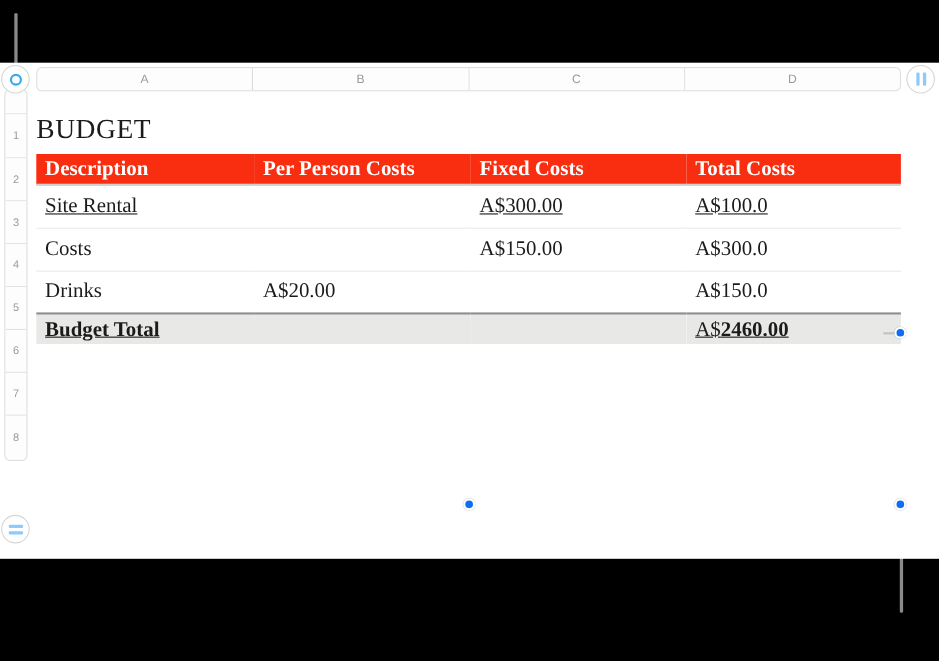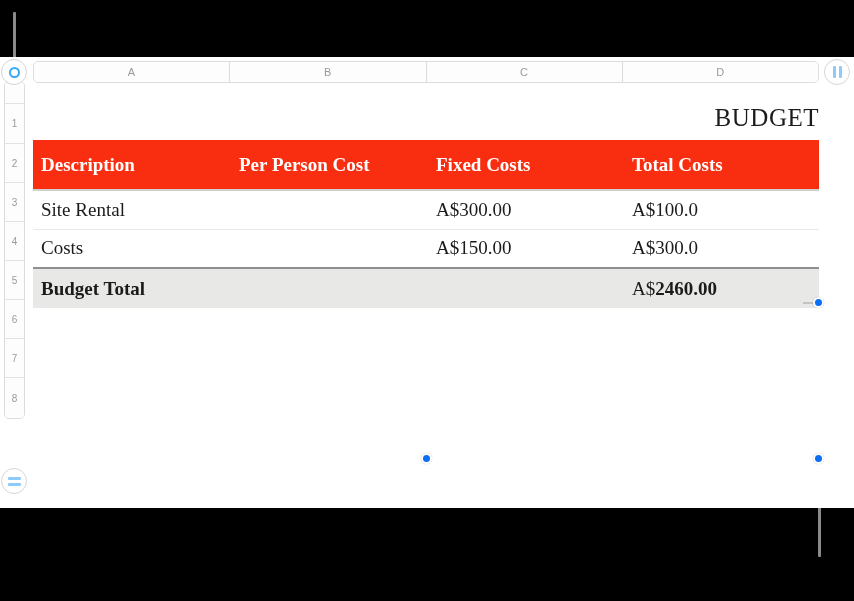--- a/index.html
+++ b/index.html
@@ -123,21 +123,21 @@
   }
   .row-head:last-child { border-bottom: none; }
   .row-head.spacer { color: transparent; }
 
   
   #sheet-title {
     position: absolute;
     left: 33px;
     top: 104px;
     width: 786px;
-    text-align: right;
+    text-align: left;
     font-family: "Liberation Serif", serif;
     font-size: 25px;
     color: #1b1b1b;
     letter-spacing: .5px;
   }
 
   
   #budget-table {
     position: absolute;
     left: 33px;
@@ -146,21 +146,21 @@
     font-family: "Liberation Serif", serif;
     border-collapse: collapse;
     table-layout: fixed;
   }
   #budget-table col.c-desc  { width: 198px; }
   #budget-table col.c-per   { width: 197px; }
   #budget-table col.c-fixed { width: 196px; }
   #budget-table col.c-total { width: 195px; }
 
   #budget-table thead th {
-    height: 50px;
+    height: 28px;
     background: #f92d10;
     color: #ffffff;
     font-size: 19px;
     font-weight: bold;
     text-align: left;
     padding: 0 6px 0 8px;
     white-space: nowrap;
   }
 
   #budget-table tbody td {
@@ -168,28 +168,29 @@
     font-size: 19px;
     color: #1b1b1b;
     border-bottom: 1px solid #e9e9e9;
     padding: 0 6px 0 8px;
     white-space: nowrap;
     overflow: hidden;
     background: #ffffff;
   }
   #budget-table tbody td.num { text-align: left; padding-right: 8px; }
 
-  #budget-table tbody tr.first-data td { border-top: 2px solid #cfcfcf; }
+  #budget-table tbody tr.first-data td { border-top: 2px solid #cfcfcf; text-decoration: underline; }
 
   #budget-table tbody tr.total-row td {
     background: #e8e8e6;
     font-weight: bold;
     border-top: 2px solid #8f8f8f;
     border-bottom: none;
-    height: 40px;
+    height: 28px;
+    text-decoration: underline;
   }
   .cur-prefix { font-weight: normal; }
 
   
   .handle {
     position: absolute;
     width: 11px; height: 11px;
     border-radius: 50%;
     background: #0b6ef3;
     border: 2px solid #ffffff;
@@ -257,38 +258,44 @@
   <table id="budget-table">
     <colgroup>
       <col class="c-desc">
         <col class="c-per">
         <col class="c-fixed">
         <col class="c-total">
     </colgroup>
     <thead>
       <tr>
         <th>Description</th>
-        <th>Per Person Cost</th>
+        <th>Per Person Costs</th>
         <th>Fixed Costs</th>
         <th>Total Costs</th>
       </tr>
     </thead>
     <tbody>
       <tr class="first-data">
         <td>Site Rental</td>
         <td class="num"></td>
         <td class="num">A$300.00</td>
         <td class="num">A$100.0</td>
       </tr>
       <tr>
         <td>Costs</td>
         <td class="num"></td>
         <td class="num">A$150.00</td>
         <td class="num">A$300.0</td>
       </tr>
+      <tr>
+        <td>Drinks</td>
+        <td class="num">A$20.00</td>
+        <td class="num"></td>
+        <td class="num">A$150.0</td>
+      </tr>
       <tr class="total-row">
         <td>Budget Total</td>
         <td class="num"></td>
         <td class="num"></td>
         <td class="num"><span class="cur-prefix">A$</span><span>2460.00</span></td>
       </tr>
     </tbody>
   </table>
 
   <div id="handle-right-stub"></div>

